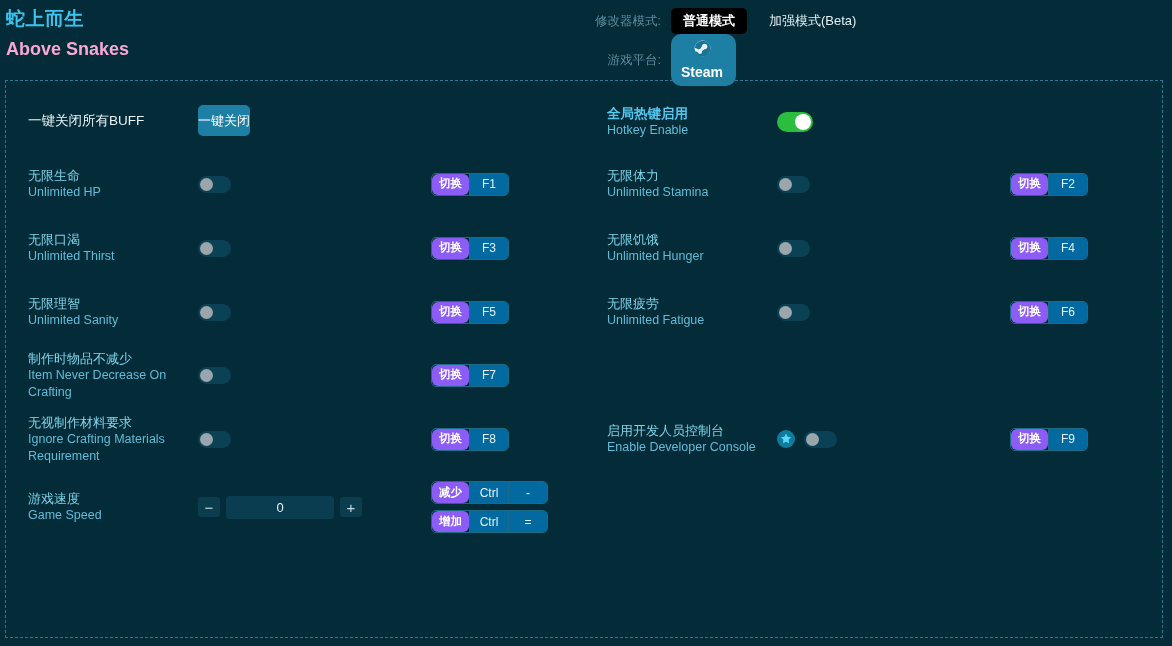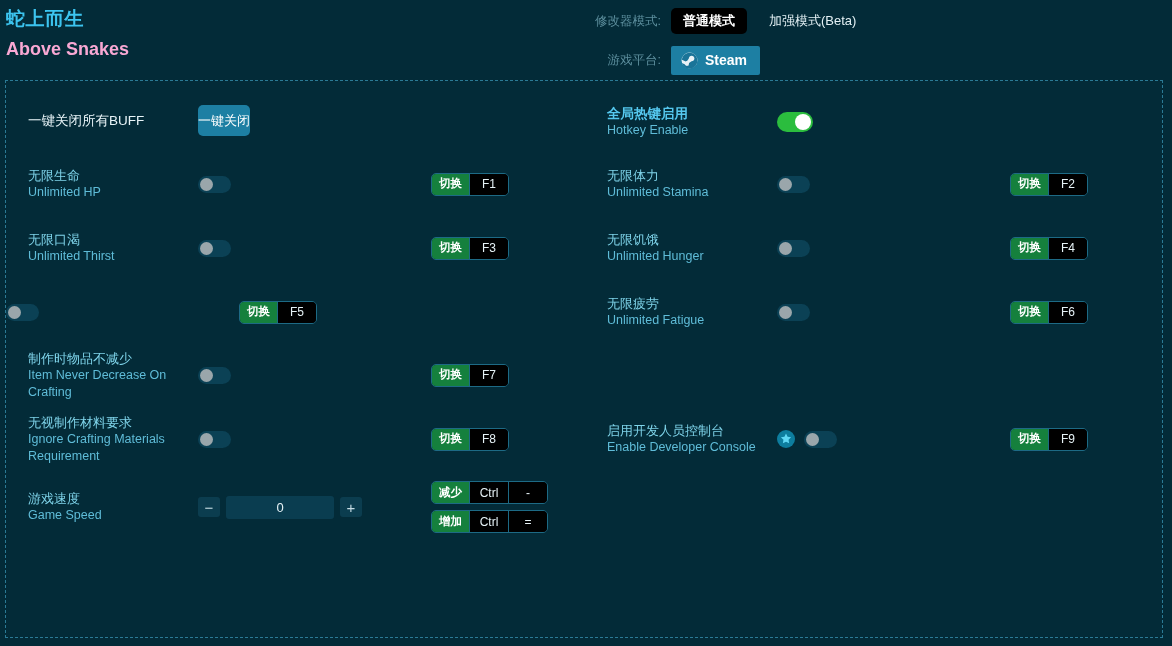--- a/index.html
+++ b/index.html
@@ -85,22 +85,23 @@
   }
   .platform-btn {
     display: flex;
     align-items: center;
     gap: 7px;
     background: #1d7fa3;
     color: #ffffff;
     font-size: 14px;
     font-weight: bold;
     padding: 6px 13px 6px 10px;
-    border-radius: 2px;
+    border-radius: 10px;
     line-height: 16px;
+    flex-direction: column;
   }
   .steam-ico {
     width: 17px;
     height: 17px;
     display: block;
   }
 
   
   .panel {
     position: absolute;
@@ -254,31 +255,32 @@
   }
   .hk-chip {
     display: flex;
     align-items: stretch;
     border: 1px solid #1d6a85;
     border-radius: 5px;
     overflow: hidden;
     height: 21px;
   }
   .hk-act {
-    background: #15803d;
+    background: #8b5cf6;
     color: #ffffff;
     font-size: 11.5px;
     font-weight: bold;
     padding: 0 7px;
     display: flex;
     align-items: center;
     line-height: 1;
+    border-radius: 6px;
   }
   .hk-key {
-    background: #000000;
+    background: #0369a1;
     color: #e6f2f6;
     font-size: 12px;
     padding: 0 9px;
     min-width: 20px;
     display: flex;
     align-items: center;
     justify-content: center;
     border-left: 1px solid #1d6a85;
     line-height: 1;
   }
@@ -358,20 +360,24 @@
         </div>
         <div class="row-hk">
           <div class="hk-chip">
             <span class="hk-act">切换</span>
             <span class="hk-key">F3</span>
           </div>
         </div>
       </div>
 
       <div class="row" style="top:201px;height:44px;">
+        <div class="row-label">
+          <div class="lab-cn">无限理智</div>
+          <div class="lab-en">Unlimited Sanity</div>
+        </div>
         <div class="row-ctrl">
           <div class="toggle">
               <div class="knob"></div>
             </div>
         </div>
         <div class="row-hk">
           <div class="hk-chip">
             <span class="hk-act">切换</span>
             <span class="hk-key">F5</span>
           </div>

